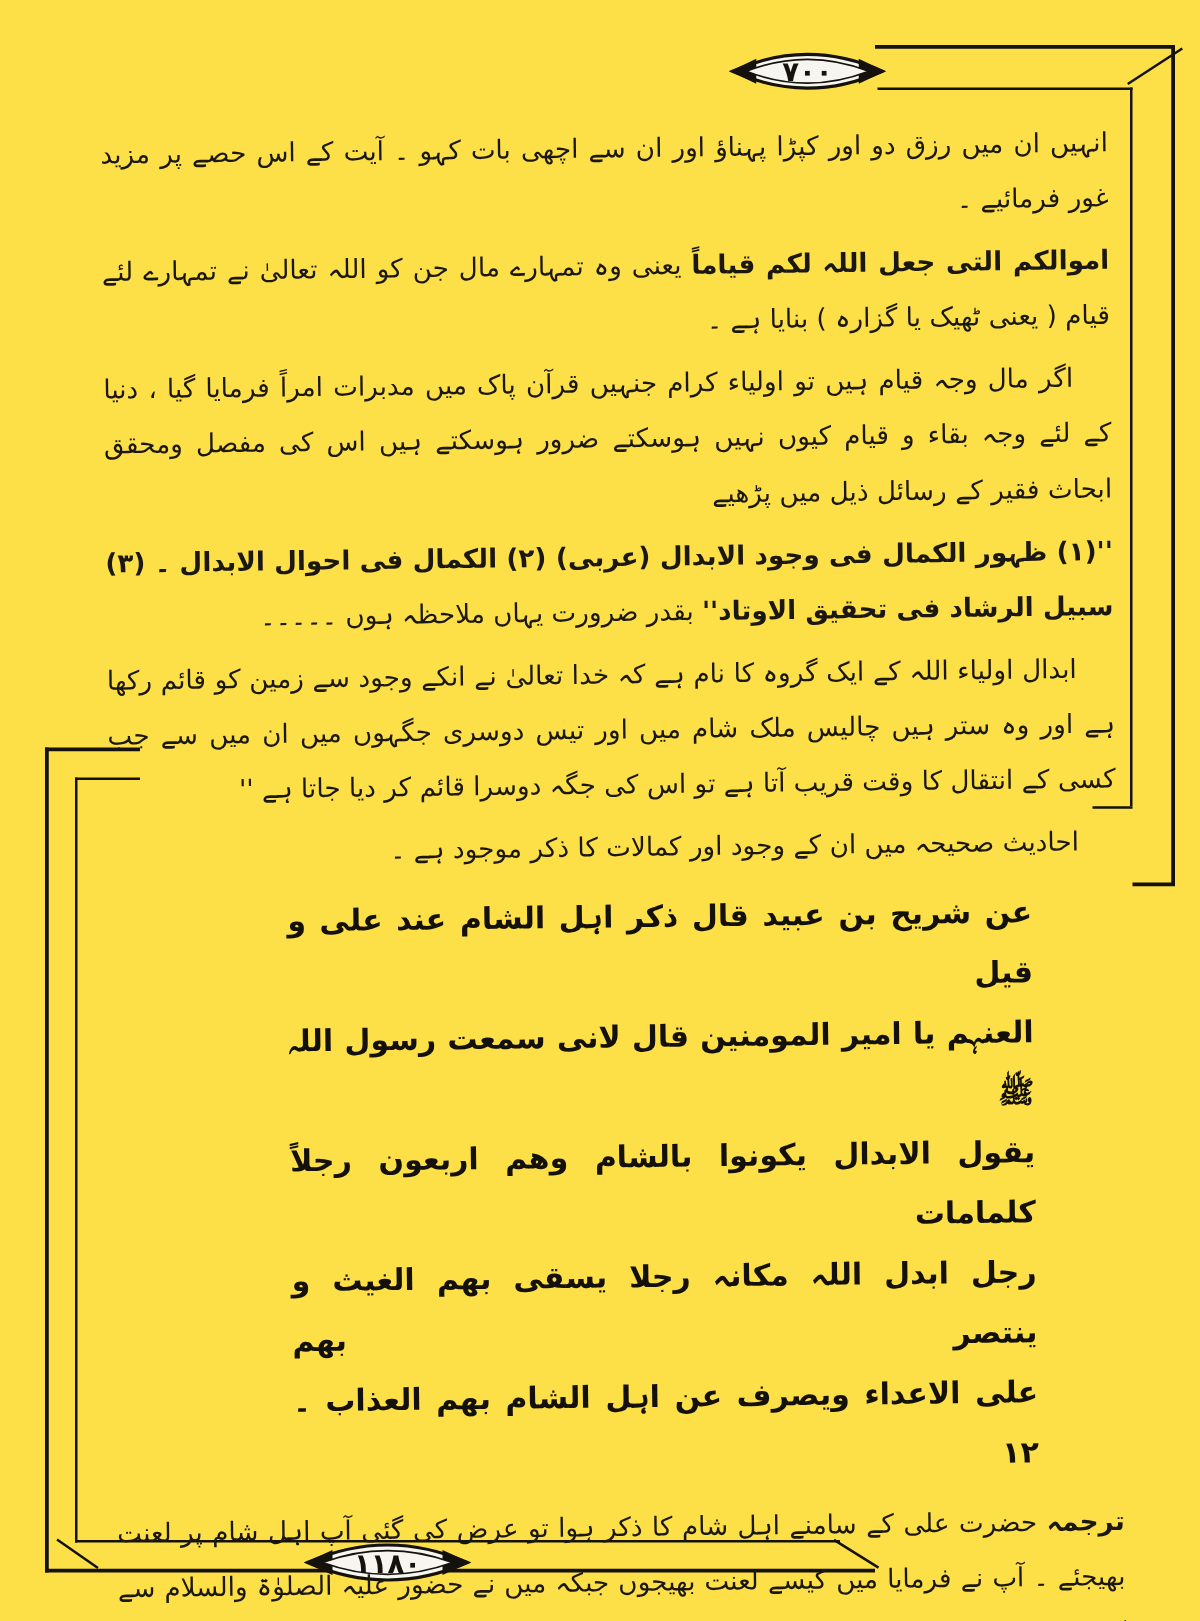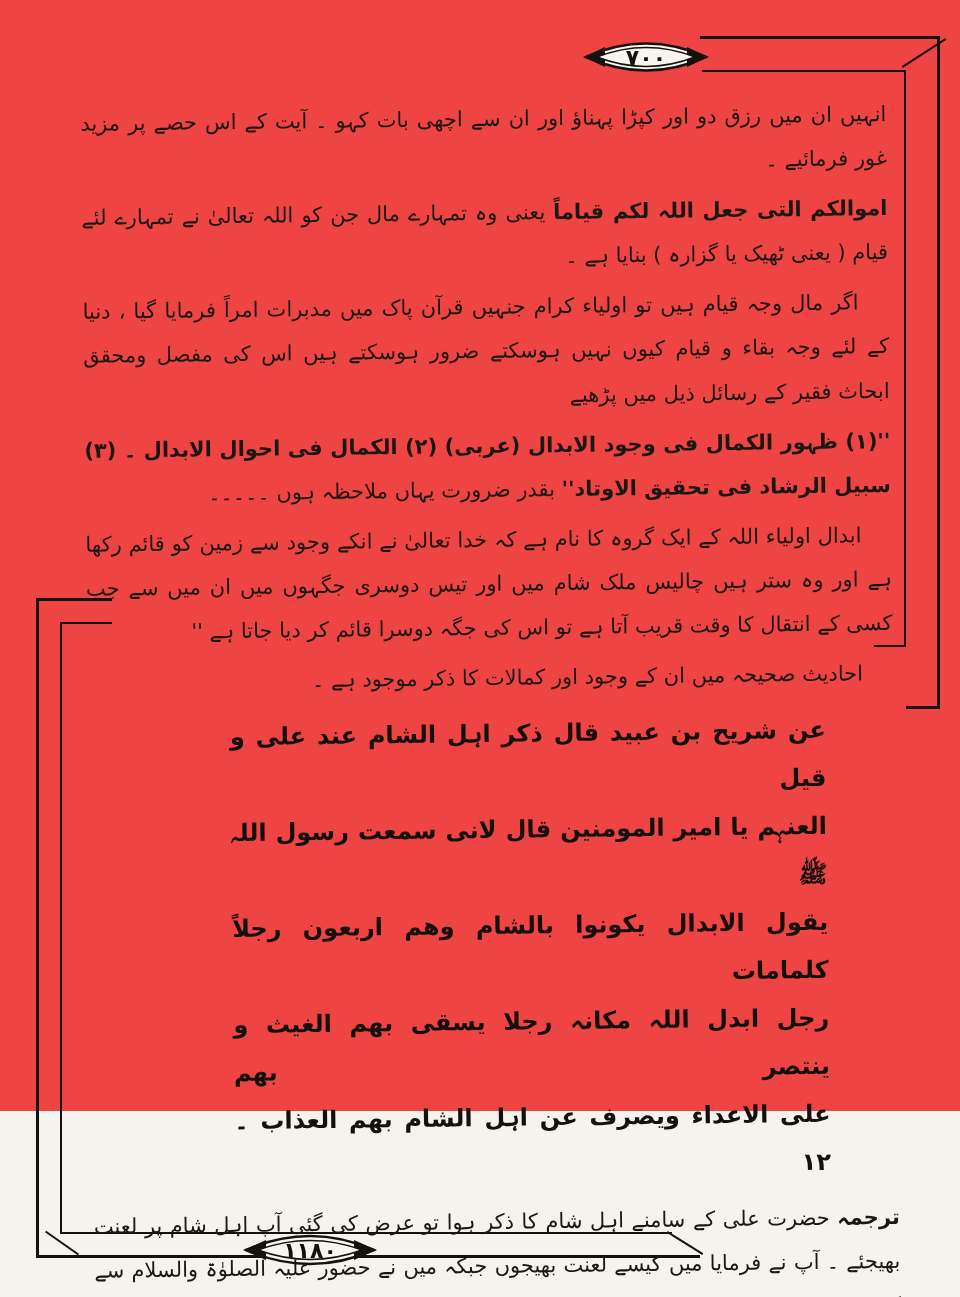--- a/index.html
+++ b/index.html
@@ -4,22 +4,22 @@
 <style>
   html, body { margin: 0; padding: 0; }
   body {
     width: 960px; height: 1297px;
     background: #f5f3ee;
     font-family: "DejaVu Sans", sans-serif;
     overflow: hidden;
   }
   .page {
     position: relative;
-    width: 960px; height: 1111px;
-    background: #ef4444;
+    width: 960px; height: 1297px;
+    background: #fde047;
     color: #1b1712;
   }
   
   .line { position: absolute; background: #15110d; }
   
   .cartouche { position: absolute; }
   .cartouche text {
     font-family: "DejaVu Sans", sans-serif;
     fill: #15110d;
   }

